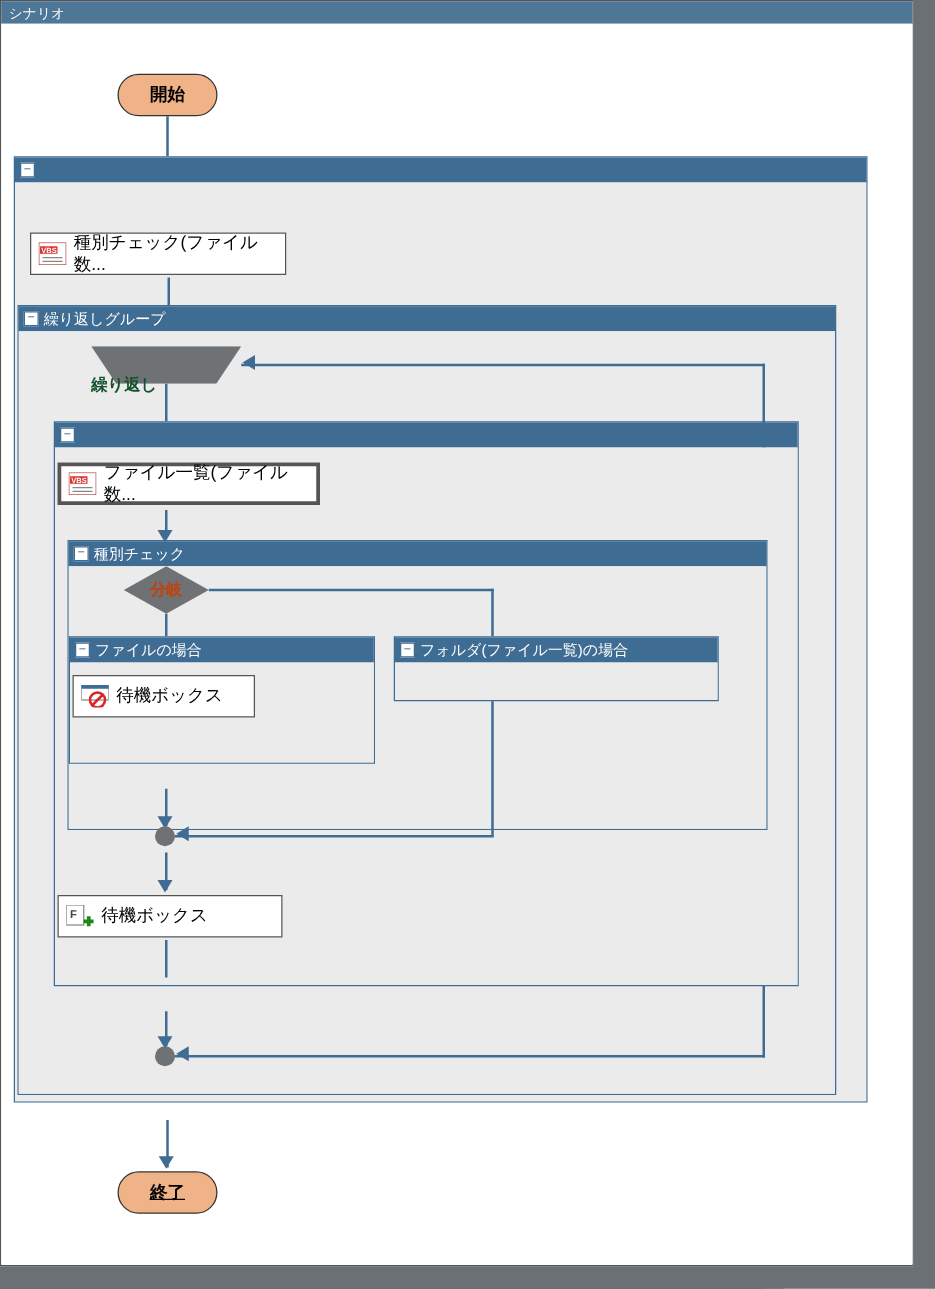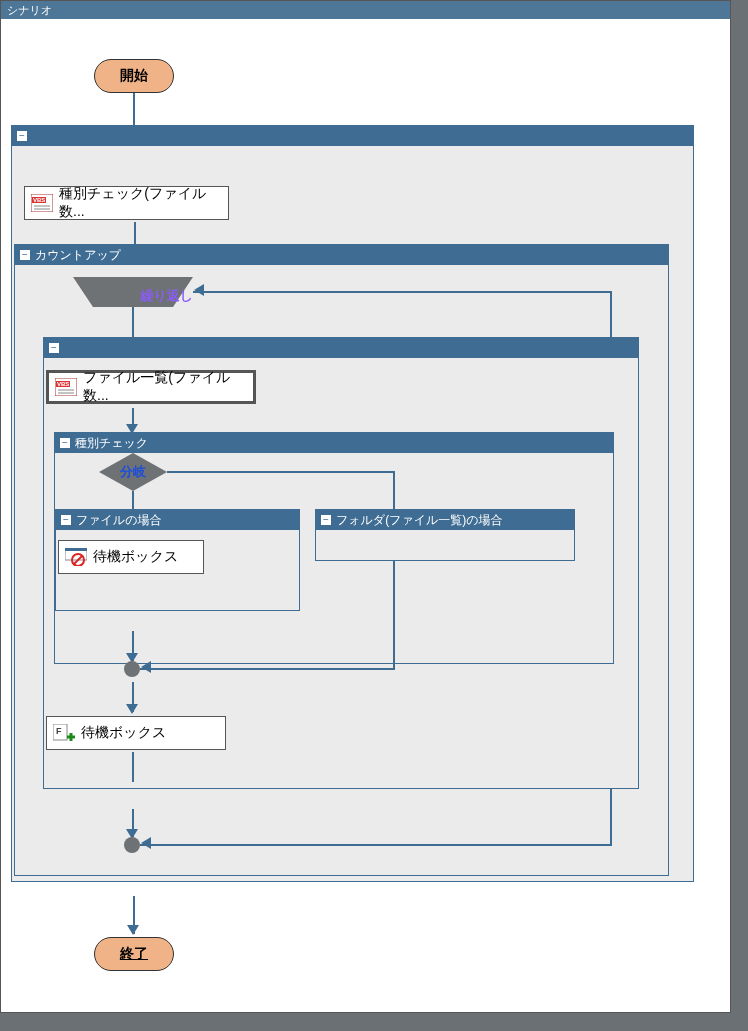--- a/index.html
+++ b/index.html
@@ -106,36 +106,36 @@
   }
 
   
   .trap {
     position: relative;
     width: 120px;
     height: 30px;
   }
   .trap svg { position: absolute; left:0; top:0; }
   .trap .tlabel {
-    position: absolute; left:0; top:4px; width:100%; height:100%;
-    display:flex; align-items:center; justify-content:flex-end;
-    color:#8b5cf6; font-weight:bold; font-size:13px;
+    position: absolute; left:0; top:16px; width:100%; height:100%;
+    display:flex; align-items:center; justify-content:flex-start;
+    color:#14532d; font-weight:bold; font-size:13px;
   }
 
   
   .diamond {
     position: relative;
     width: 68px;
     height: 38px;
   }
   .diamond svg { position:absolute; left:0; top:0; }
   .diamond .dlabel {
     position:absolute; left:0; top:0; width:100%; height:100%;
     display:flex; align-items:center; justify-content:center;
-    color:#1d4ed8; font-weight:bold; font-size:13px;
+    color:#c2410c; font-weight:bold; font-size:13px;
   }
 
   .merge-dot {
     width: 16px;
     height: 16px;
     border-radius: 50%;
     background: #6e7275;
   }
 
   
@@ -247,21 +247,21 @@
                   <line x1="3" y1="15" x2="19" y2="15" stroke="#888"></line>
                 </svg>
             </span>
             <span>種別チェック(ファイル数...</span>
           </div>
           <div class="line-fc"></div>
 
           <div class="group repeat-group">
             <div class="ghead">
               <span class="collapse-sq">−</span>
-              <span>カウントアップ</span>
+              <span>繰り返しグループ</span>
             </div>
             <div class="gbody repeat-gbody">
 
               <div class="trap trap-wrap">
                 <svg width="120" height="30">
                     <polygon points="0,0 120,0 100,30 20,30" fill="#6e7275"></polygon>
                   </svg>
                 <div class="tlabel">
                     <span>繰り返し</span>
                   </div>

